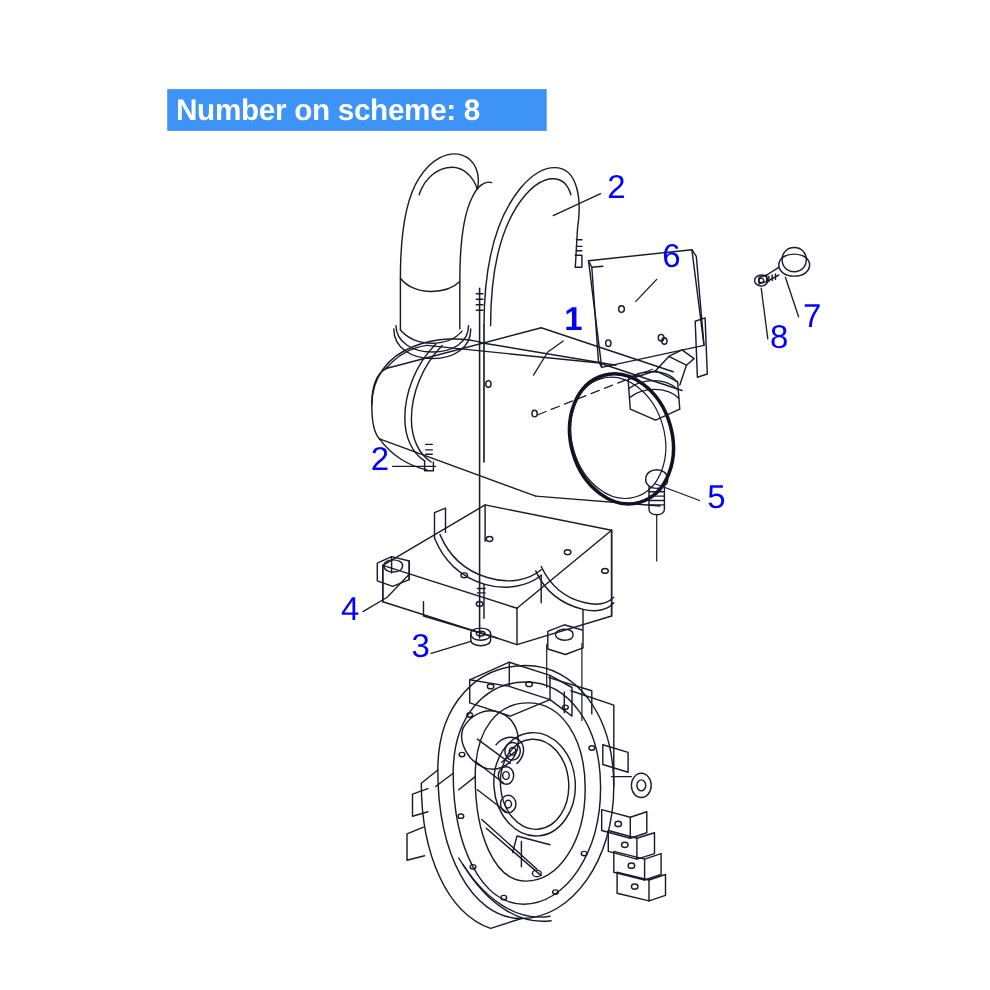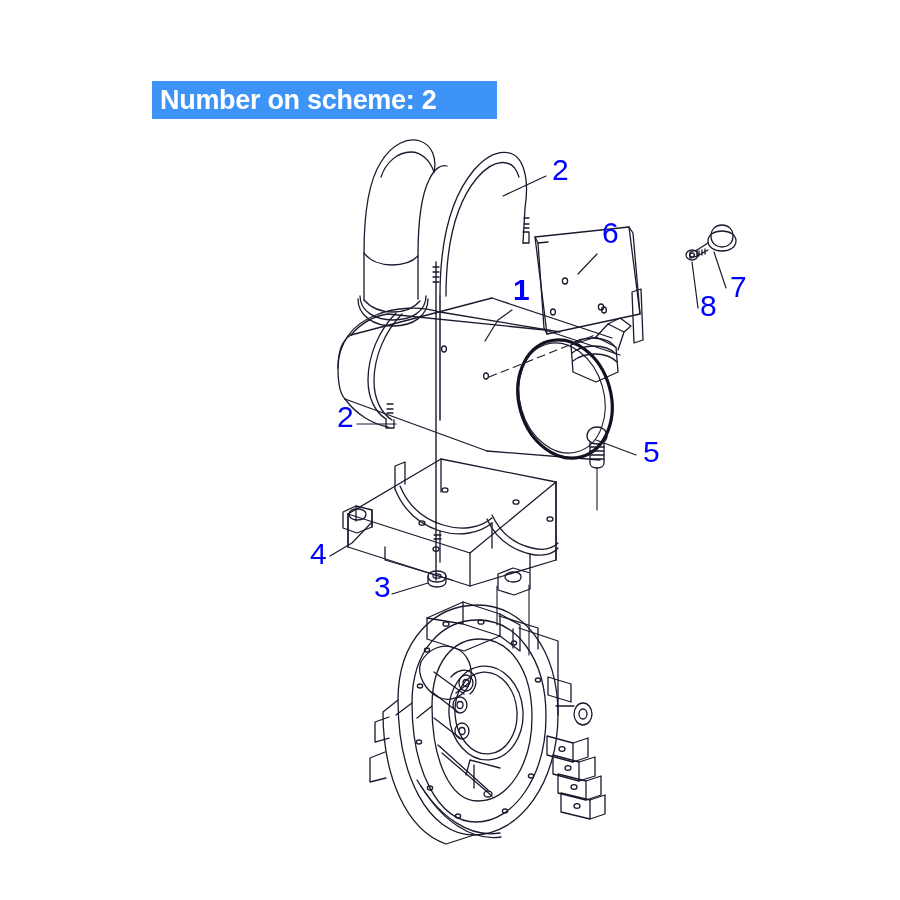--- a/index.html
+++ b/index.html
@@ -49,21 +49,21 @@
     font-size: 30px;
     fill: #0000ff;
   }
   .calloutnum.bold { font-weight: bold; }
 </style>
 </head>
 <body>
 
 <div id="page">
 
-  <div id="banner">Number on scheme: 2</div>
+  <div id="banner">Number on scheme: 8</div>
 
   <svg id="diagram" viewBox="0 0 900 900" xmlns="http://www.w3.org/2000/svg">
 
     <g fill="none" stroke="#1a1a2e" stroke-width="1.3" stroke-linejoin="round" stroke-linecap="round">
 
       <g>
         <path d="M364 300 L364 253 C364 214 368 182 381 162 C392 144 408 137 420 141
                  C432 145 437 158 434 172"></path>
         <path d="M418 299 L418 256 C418 222 421 196 429 180 C434 169 441 164 447 166"></path>
         <path d="M364 253 C370 261 381 265 392 265 C404 265 413 261 418 256"></path>

